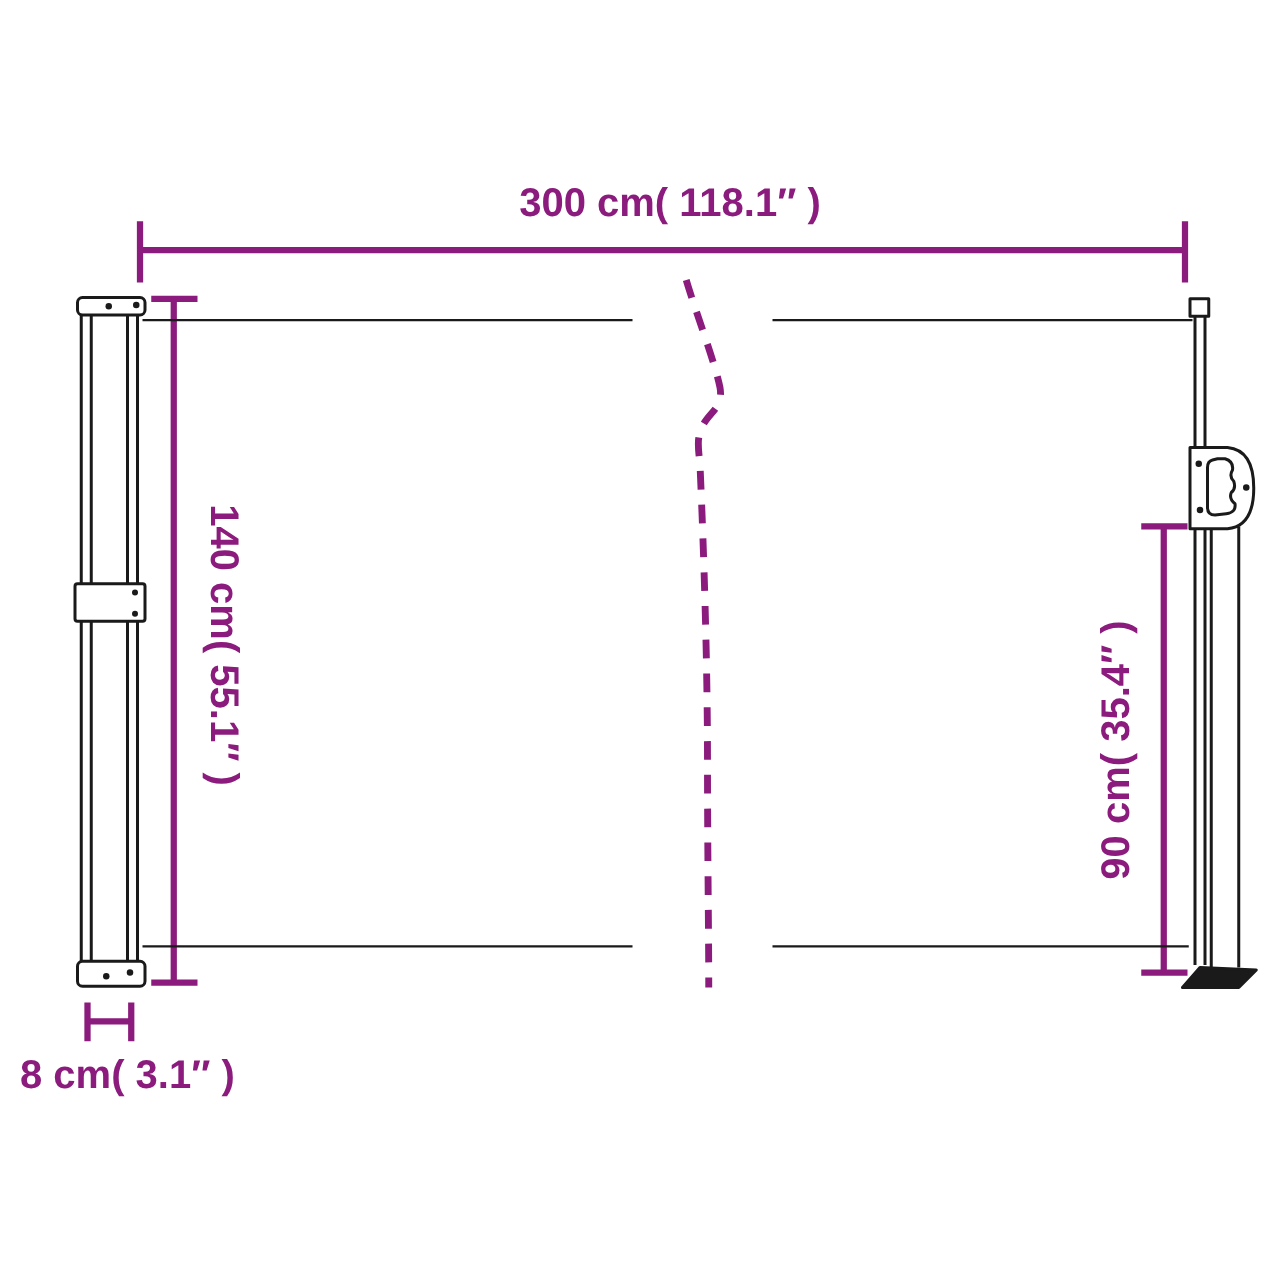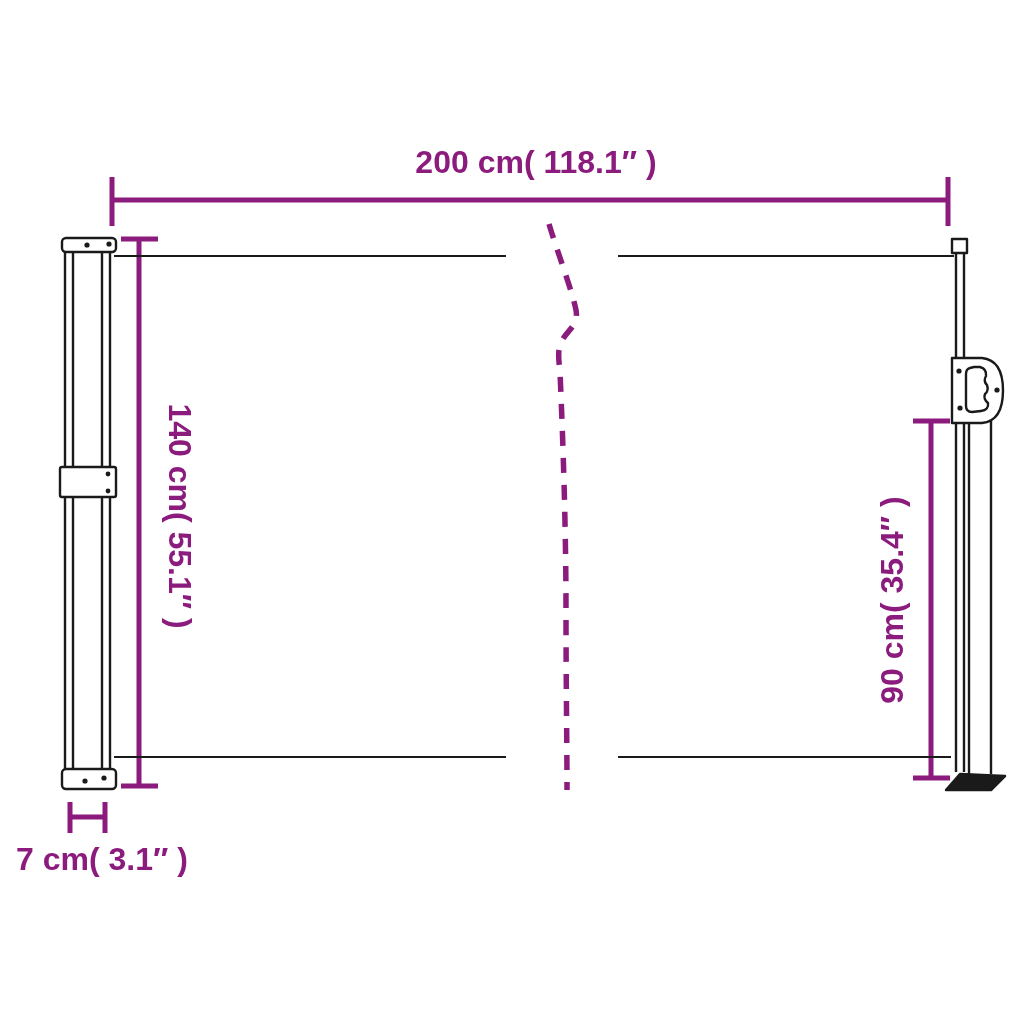--- a/index.html
+++ b/index.html
@@ -73,17 +73,17 @@
       <path class="ink" d="M965,421 H991 M969,421 V774 M991,421 V774"></path>
       <path class="ink fill-white" d="M952,358 L982,358 Q1003,360 1003,390.5 Q1003,421 982,423 L952,423 Z"></path>
       <path class="ink fill-white" d="M974,367 L970,368 Q966,369 966,374 L966,406 Q966,412 972,412 L981,411 Q989,410 988,403 Q983,399 985,394 Q989,391 987,385 Q983,381 986,376 Q987,369 980,367 Z"></path>
       <circle class="screw" cx="959" cy="371" r="2.6"></circle>
       <circle class="screw" cx="960" cy="408" r="2.6"></circle>
       <circle class="screw" cx="997" cy="390" r="2.6"></circle>
       <path class="foot" d="M946,790 L960,774 L1005,776 L991,790 Z"></path>
     </g>
   </svg>
 
-  <div class="dim-label label-top">200 cm( 118.1″ )</div>
+  <div class="dim-label label-top">300 cm( 118.1″ )</div>
   <div class="dim-label label-left">140 cm( 55.1″ )</div>
   <div class="dim-label label-right">90 cm( 35.4″ )</div>
-  <div class="dim-label label-bottom">7 cm( 3.1″ )</div>
+  <div class="dim-label label-bottom">8 cm( 3.1″ )</div>
 </div>
 
 </body></html>

